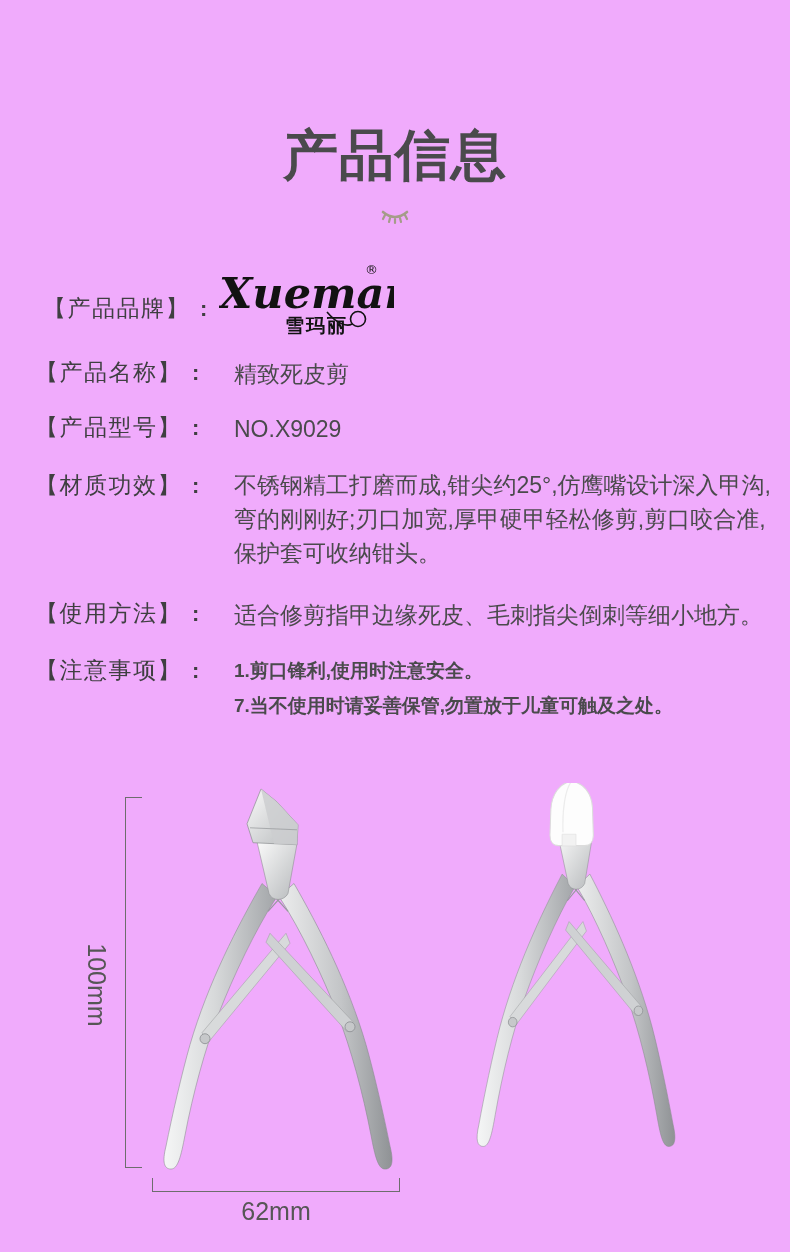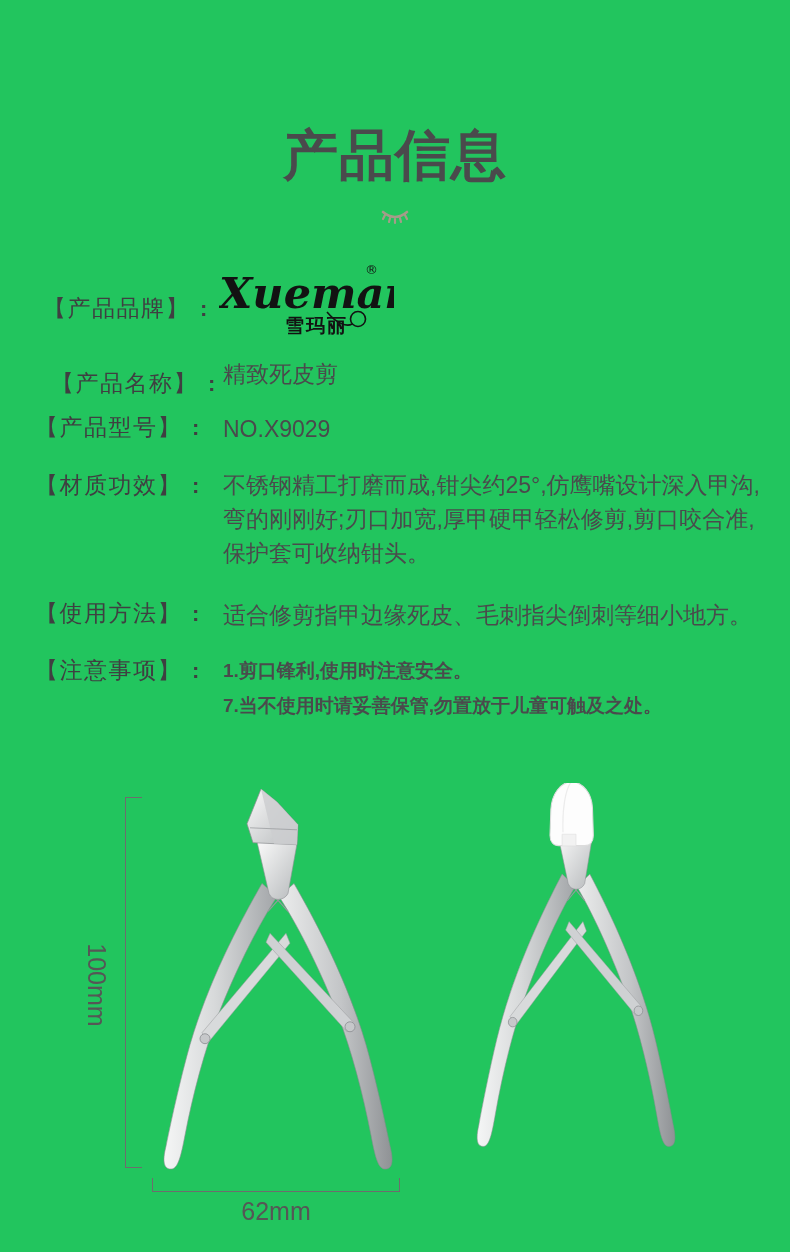--- a/index.html
+++ b/index.html
@@ -1,32 +1,32 @@
 <!DOCTYPE html>
 <html><head>
 <meta charset="utf-8">
 <style>
   * { margin:0; padding:0; box-sizing:border-box; }
   html,body { background:#ffffff; }
   body { font-family:"Liberation Sans","DejaVu Sans",sans-serif; }
-  .canvas { position:relative; width:790px; height:1252px; background:#22c55e; overflow:hidden; margin:0 auto; }
+  .canvas { position:relative; width:790px; height:1252px; background:#f0abfc; overflow:hidden; margin:0 auto; }
 
   .title { position:absolute; top:126px; left:0; width:790px; text-align:center;
            font-size:55px; line-height:58px; font-weight:700; color:#4a4a4c; letter-spacing:1px; }
 
   .lash { position:absolute; top:209px; left:381px; width:28px; height:18px; }
 
   .row { position:absolute; left:35px; white-space:nowrap; }
   .lbl { font-size:23px; color:#3f3f41; letter-spacing:1.5px; display:inline-block; }
   .colon { font-size:22px; color:#3f3f41; margin-left:10px; font-weight:bold; }
-  .val { position:absolute; left:223px; font-size:23px; color:#4a4a4c; line-height:34px; width:545px; white-space:normal; }
+  .val { position:absolute; left:234px; font-size:23px; color:#4a4a4c; line-height:34px; width:545px; white-space:normal; }
   .val-line { font-size:19px; color:#4a4a4c; line-height:35px;font-weight:bold; }
 
   .r-brand { top:293px;margin-left:8px; }
-  .r-name  { top:368px;margin-left:16px; }
+  .r-name  { top:357px; }
   .r-model { top:412px; }
   .r-mat   { top:470px; }
   .r-use   { top:598px; }
   .r-note  { top:655px; }
 
   .v-name  { top:357px; }
   .v-model { top:412px; }
   .v-mat   { top:468px; }
   .v-use   { top:598px; }
   .v-note  { top:653px; }

